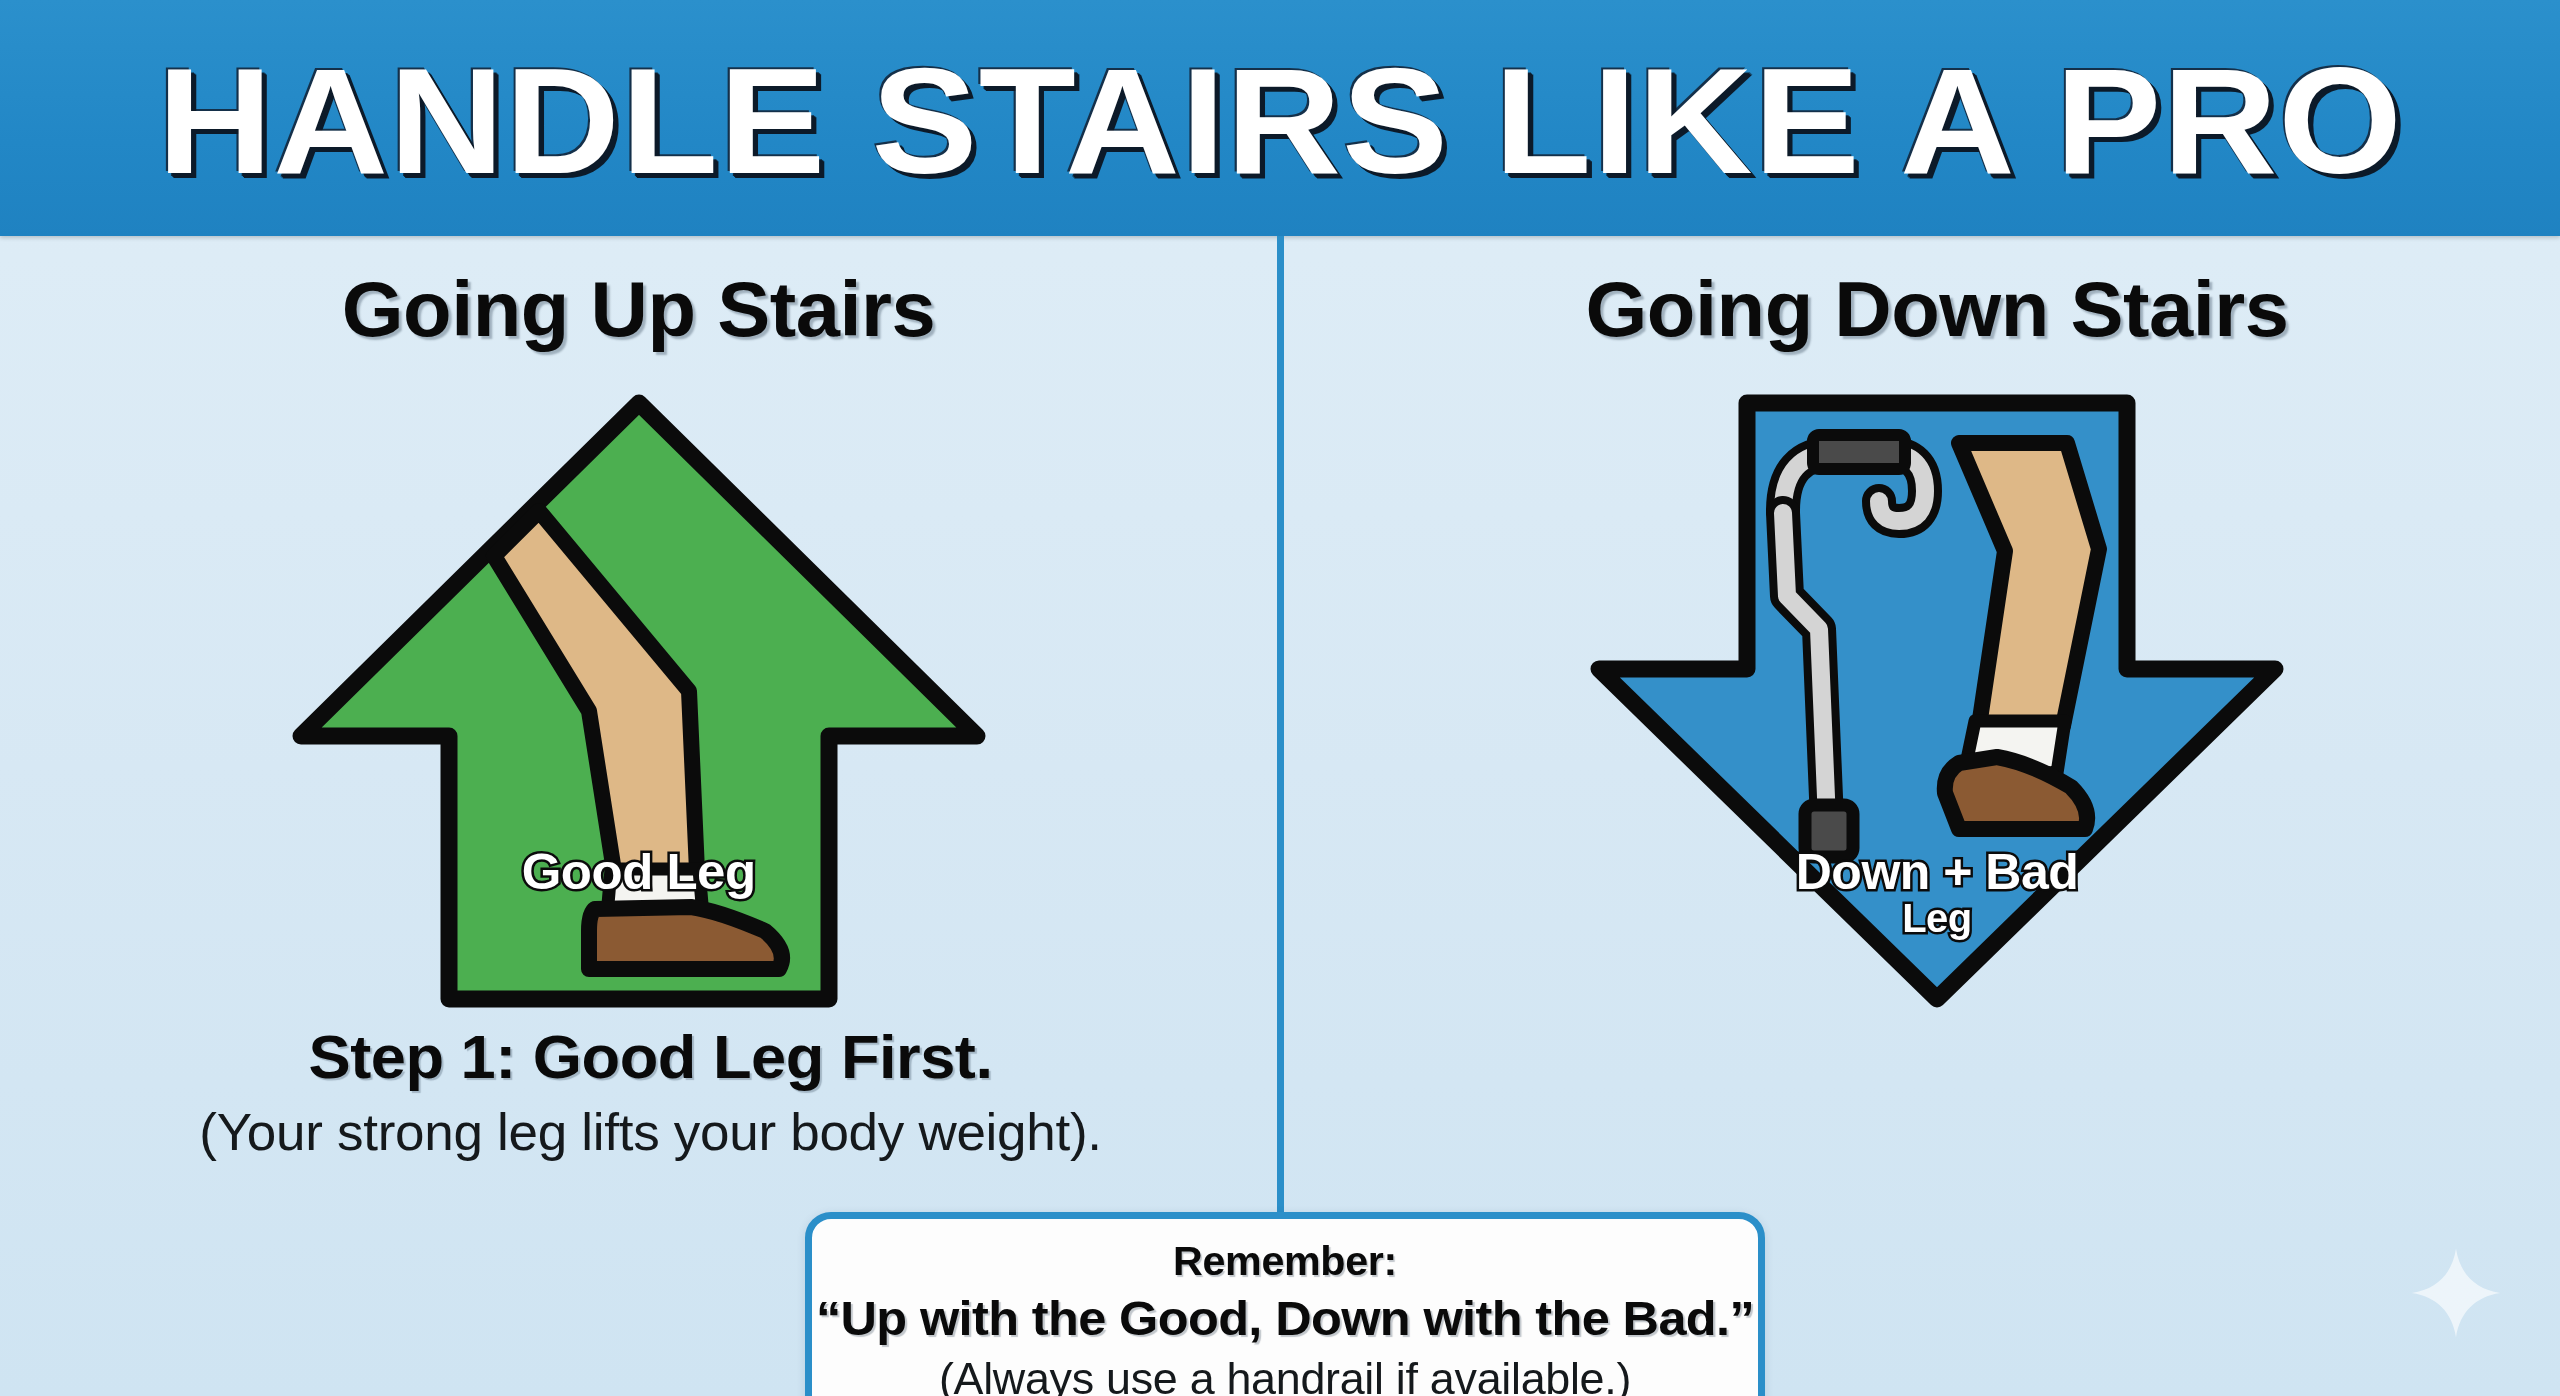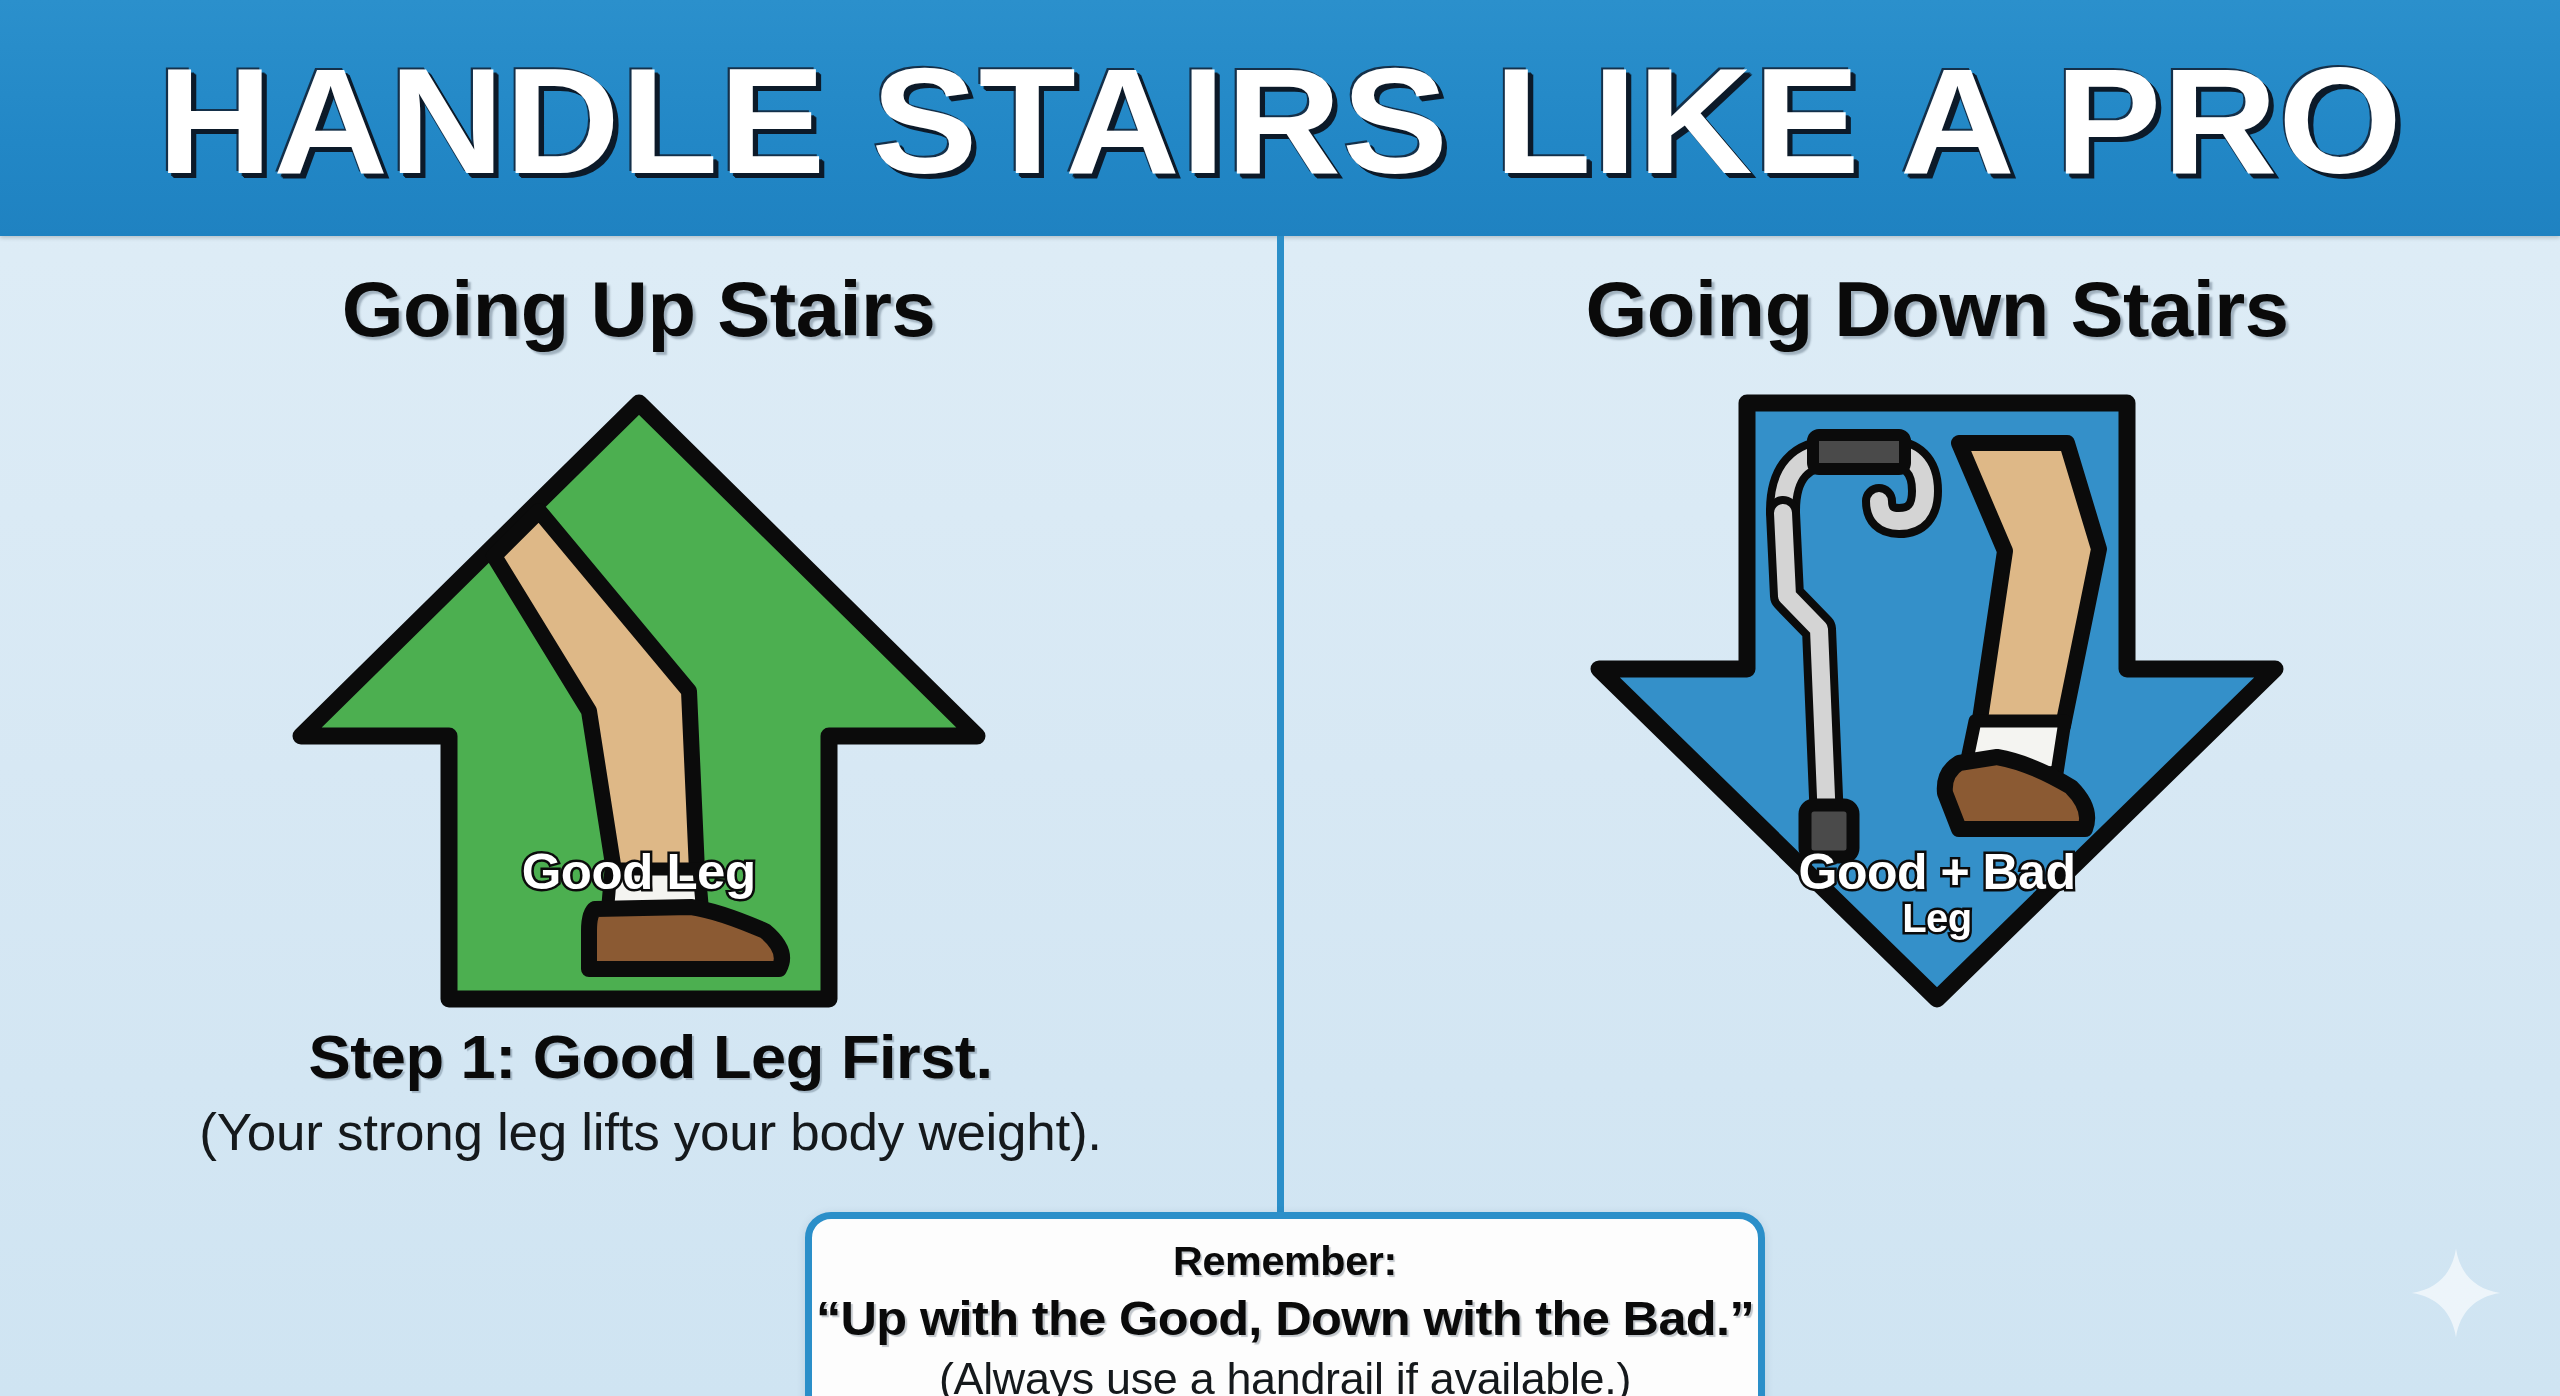--- a/index.html
+++ b/index.html
@@ -227,21 +227,21 @@
 
         <path d="M388,330 L478,330 L470,382 L378,378 Z" fill="#f4f4f1" stroke="#0b0b0b" stroke-width="13" stroke-linejoin="round"></path>
 
         <path d="M372,372 Q356,382 358,402 L372,438 L498,438 Q506,418 484,396 Q444,372 410,366 Z" fill="#8b5a33" stroke="#0b0b0b" stroke-width="16" stroke-linejoin="round"></path>
       </svg>
 
       <div style="position:absolute; left:0; top:456px; width:100%; text-align:center; line-height:1.02;">
         <div><span style="font-family:'Liberation Sans Narrow','Liberation Sans',sans-serif;
                      font-weight:bold; font-size:50px; color:#ffffff; letter-spacing:-0.5px;
                      -webkit-text-stroke: 5px #0b0b0b; paint-order: stroke fill;
-                     display:inline-block;">Good + Bad</span></div>
+                     display:inline-block;">Down + Bad</span></div>
         <div><span style="font-family:'Liberation Sans Narrow','Liberation Sans',sans-serif;
                      font-weight:bold; font-size:40px; color:#ffffff; letter-spacing:-0.5px;
                      -webkit-text-stroke: 5px #0b0b0b; paint-order: stroke fill;
                      display:inline-block;">Leg</span></div>
       </div>
     </div>
 
   </div>
 
   <div class="remember-card">

